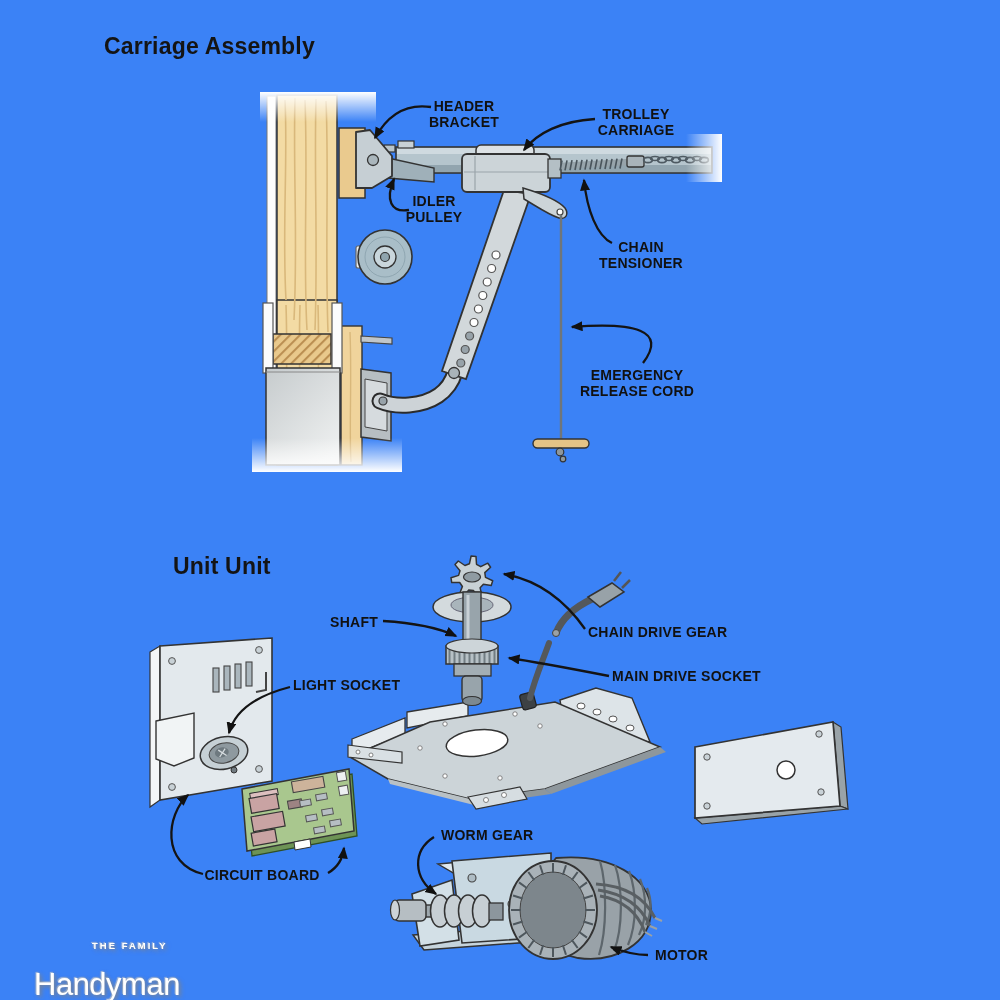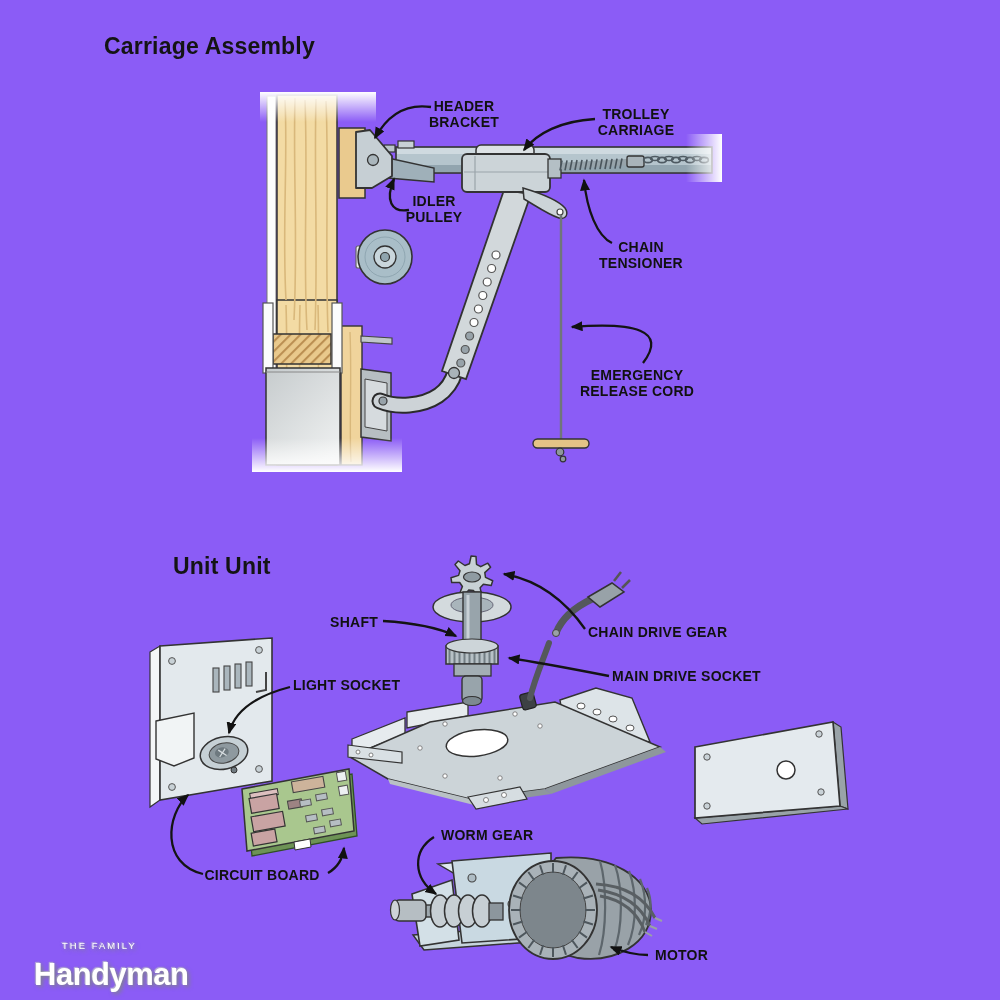--- a/index.html
+++ b/index.html
@@ -1,25 +1,25 @@
 <!DOCTYPE html>
 <html><head>
 <meta charset="utf-8">
 <style>
   html,body{margin:0;padding:0;background:#fff;}
-  .canvas{position:relative;width:1000px;height:1000px;background:#8b5cf6;overflow:hidden;
+  .canvas{position:relative;width:1000px;height:1000px;background:#3b82f6;overflow:hidden;
           font-family:"Liberation Sans", sans-serif;}
   .diagram-title{position:absolute;font-size:23px;font-weight:800;color:#141414;letter-spacing:.2px;}
   #title-carriage{left:104px;top:33px;}
   #title-power{left:173px;top:553px;}
   svg text{font-family:"Liberation Sans", sans-serif;font-weight:700;font-size:14px;fill:#111;letter-spacing:.25px;}
   .logo{position:absolute;left:34px;top:941px;color:#fff;line-height:1;
         text-shadow:2px 2px 4px rgba(125,130,136,.95), -1px -1px 1px rgba(205,210,214,.7), 0 0 3px rgba(150,155,160,.6);}
-  .logo-top{font-size:9.5px;font-weight:400;letter-spacing:2px;padding-left:28px;}
-  .logo-name{font-size:31px;font-weight:700;letter-spacing:-.5px;margin-top:8px;}
+  .logo-top{margin-left:30px;font-size:9.5px;font-weight:700;letter-spacing:2px;padding-left:28px;}
+  .logo-name{font-size:31px;font-weight:400;letter-spacing:-.5px;margin-top:18px;}
 </style>
 </head>
 <body>
 
 <div class="canvas">
 
   <div class="diagram-title" id="title-carriage">Carriage Assembly</div>
   <div class="diagram-title" id="title-power">Unit Unit</div>
 
   <svg id="art" width="1000" height="1000" viewBox="0 0 1000 1000" style="position:absolute;left:0;top:0;">

